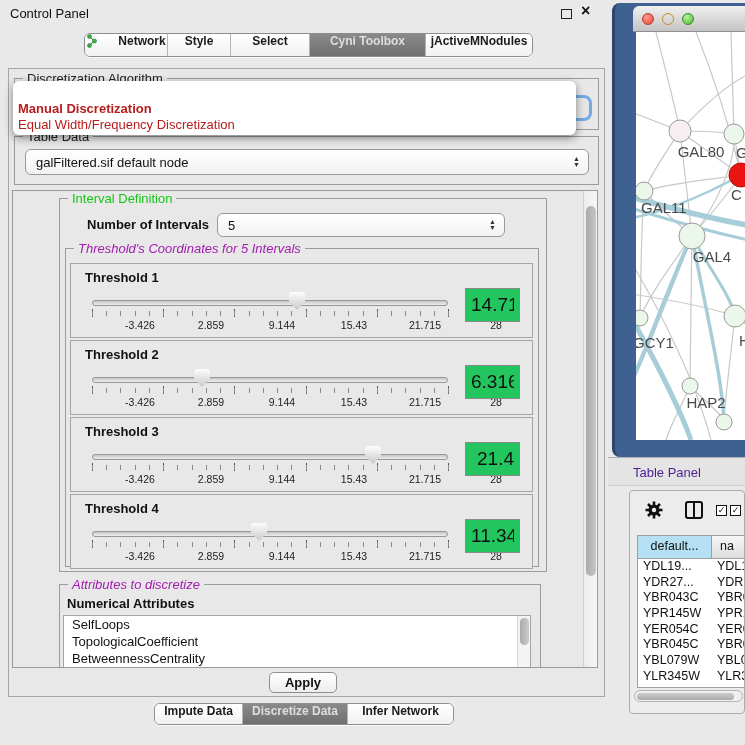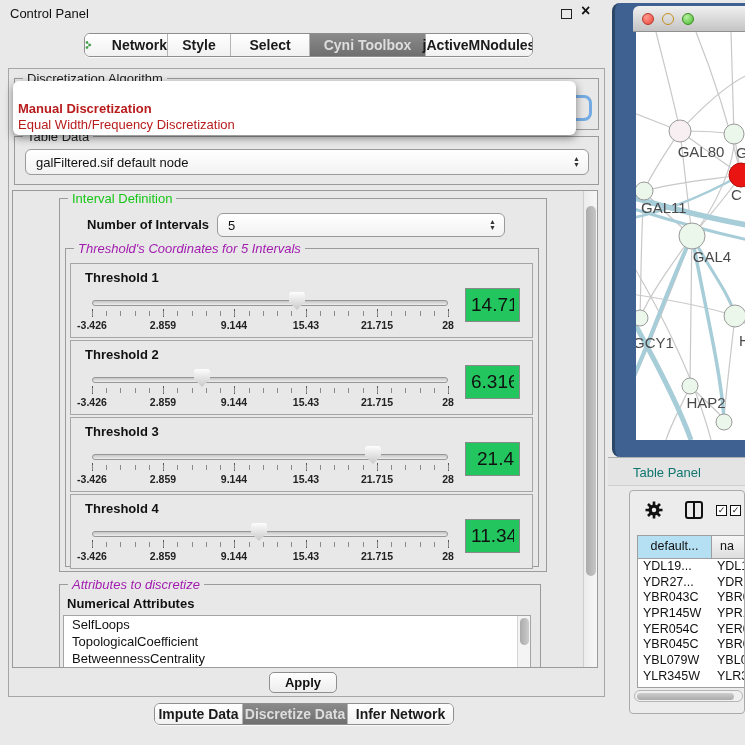--- a/index.html
+++ b/index.html
@@ -8,21 +8,21 @@
   #root { position:absolute; left:0; top:0; width:745px; height:745px; background:#e9e9e9; }
 
   .abs { position:absolute; }
 
   
   .cp-title { left:10px; top:6px; font-size:13px; color:#111; }
   .float-icon { left:561px; top:9px; width:11px; height:10px; border:1.5px solid #222; background:transparent; }
   .close-icon { left:581px; top:2px; font-size:16px; font-weight:900; color:#111; }
 
   .seg-bar { display:flex; border:1px solid #8e8e8e; border-radius:6px; overflow:hidden; background:#fdfdfd; box-shadow:0 1px 0 rgba(255,255,255,.7); }
-  .seg { display:flex; align-items:center; justify-content:center; font-size:14px; font-weight:bold; color:#1a1a1a; background:linear-gradient(#ffffff,#f1f1f1); border-right:1px solid #b5b5b5; gap:20px; }
+  .seg { display:flex; justify-content:center; font-size:12px; font-weight:bold; color:#1a1a1a; background:linear-gradient(#ffffff,#f1f1f1); border-right:1px solid #b5b5b5; gap:20px; }
   .seg:last-child { border-right:none; }
   .seg.selected { background:linear-gradient(#8a8a8a,#6f6f6f); color:#dedede; }
 
   .outer-panel { left:8px; top:68px; width:597px; height:629px; border:1px solid #a6a6a6; background:#e8e8e8; }
 
   .groupbox { position:absolute; border:1px solid #9b9b9b; }
   .groupbox > .glabel { position:absolute; top:-8px; left:8px; background:#e8e8e8; padding:0 4px; font-size:13px; color:#111; }
   .glabel.green { color:#17c617; }
   .glabel.blue { color:#a21caf;font-style:italic; }
   .glabel.dark { color:#222; }
@@ -42,38 +42,38 @@
 
   .vscroll-track { position:absolute; left:570px; top:0; width:15px; height:476px; background:linear-gradient(90deg,#ececec,#f7f7f7); border-left:1px solid #cfcfcf; }
   .vscroll-thumb { position:absolute; left:2px; top:15px; width:10px; height:370px; border-radius:6px; background:linear-gradient(90deg,#ababab,#c6c6c6); }
 
   .thr-card { position:absolute; left:57px; width:463px; height:75px; border:1px solid #a5a5a5; background:#e8e8e8; }
   .thr-label { position:absolute; left:14px; top:6px; font-size:13px; font-weight:bold; color:#111; }
   .slider-track { position:absolute; left:21px; top:36px; width:356px; height:6px; border:1px solid #969696; border-radius:4px; background:linear-gradient(#c6c6c6,#ededed); }
   .slider-thumb { position:absolute; top:28px; width:16px; height:18px; background:linear-gradient(#fdfdfd,#c9c9c9); clip-path:polygon(8% 0,92% 0,100% 12%,100% 55%,50% 100%,0 55%,0 12%); filter:drop-shadow(0 0 1px #777); }
   .ticks-minor { position:absolute; left:21px; top:47px; width:357px; height:5px; background:repeating-linear-gradient(90deg,#8a8a8a 0,#8a8a8a 1px,transparent 1px,transparent 14.24px); }
   .ticks-major { position:absolute; left:21px; top:45px; width:358px; height:8px; background:repeating-linear-gradient(90deg,#555 0,#555 1px,transparent 1px,transparent 71.2px); }
-  .scale-lbl { position:absolute; top:55px; transform:translateX(-50%); font-size:10.5px; font-weight:bold; color:#222; }
+  .scale-lbl { position:absolute; top:55px; transform:translateX(-50%); font-size:10.5px; font-weight:normal; color:#222;margin-left:48px; }
   .value-box { position:absolute; left:394px; top:24px; width:55px; height:28px; border:1px solid #8a8a8a; background:#22c55e; font-size:19px; color:#111; text-align:right; padding:16px 5px; font-family:"Liberation Sans",sans-serif; }
 
   .attr-list { position:absolute; left:50px; top:424px; width:468px; height:120px; background:#fff; border:1px solid #a5a5a5; }
   .attr-item { font-size:13px; color:#111; padding:1px 0 1px 8px; line-height:15px; }
   .attr-scroll { position:absolute; right:0; top:0; width:13px; height:100%; border-left:1px solid #d5d5d5; background:#f4f4f4; }
   .attr-thumb { position:absolute; left:1.5px; top:2px; width:9px; height:27px; border-radius:5px; background:linear-gradient(90deg,#aaa,#ccc); }
 
   .apply-btn { left:269px; top:672px; width:68px; height:21px; border:1px solid #8f8f8f; border-radius:5px; background:linear-gradient(#ffffff,#ededed); font-size:13px; font-weight:bold; color:#111; text-align:center; line-height:19px; }
 
   
   .net-frame { left:612px; top:3px; width:133px; height:454px; background:#3e6191; border-left:3px solid #2c4668; border-radius:8px 0 0 8px; }
   .net-titlebar { position:absolute; left:18px; top:3px; right:0; height:26px; background:linear-gradient(#f0f0f0,#c4c4c4); border-radius:6px 0 0 0; border-bottom:1px solid #909090; }
   .light { position:absolute; top:7px; width:12px; height:12px; border-radius:50%; }
   .net-canvas { position:absolute; left:21px; top:29px; right:0; height:408px; background:#ffffff; overflow:hidden; }
 
   .tp-bar { left:608px; top:457px; width:137px; height:29px; background:#e4e4e4; border-top:1px solid #b0b0b0; border-bottom:1px solid #cfcfcf; }
-  .tp-title { position:absolute; left:25px; top:7px; font-size:13px; color:#0f766e; }
+  .tp-title { position:absolute; left:25px; top:7px; font-size:13px; color:#4c1d95; }
 
   .tp-panel { left:629px; top:490px; width:116px; height:224px; border:1px solid #ababab; border-radius:4px; background:#ececec; overflow:hidden; }
   .split-icon { position:absolute; left:55px; top:10px; width:18px; height:18px; border:2px solid #111; border-radius:3px; }
   .split-icon::after { content:""; position:absolute; left:6px; top:0; width:2px; height:14px; background:#111; }
   .cbx { position:absolute; top:14px; width:11px; height:11px; border:1.5px solid #111; background:#fff; font-size:9px; line-height:9px; text-align:center; color:#111; font-weight:bold; }
 
   .tp-table { position:absolute; left:7px; top:44px; width:109px; height:153px; background:#fff; border:1px solid #9f9f9f; border-right:none; overflow:hidden; }
   .tp-hrow { display:flex; height:23px; }
   .tp-hcell { font-size:12.5px; color:#111; text-align:center; line-height:21px; border-right:1px solid #9f9f9f; border-bottom:1px solid #9f9f9f; overflow:hidden; white-space:nowrap; }
   .tp-hcell.c1 { width:74px; background:#b5dff2; }

